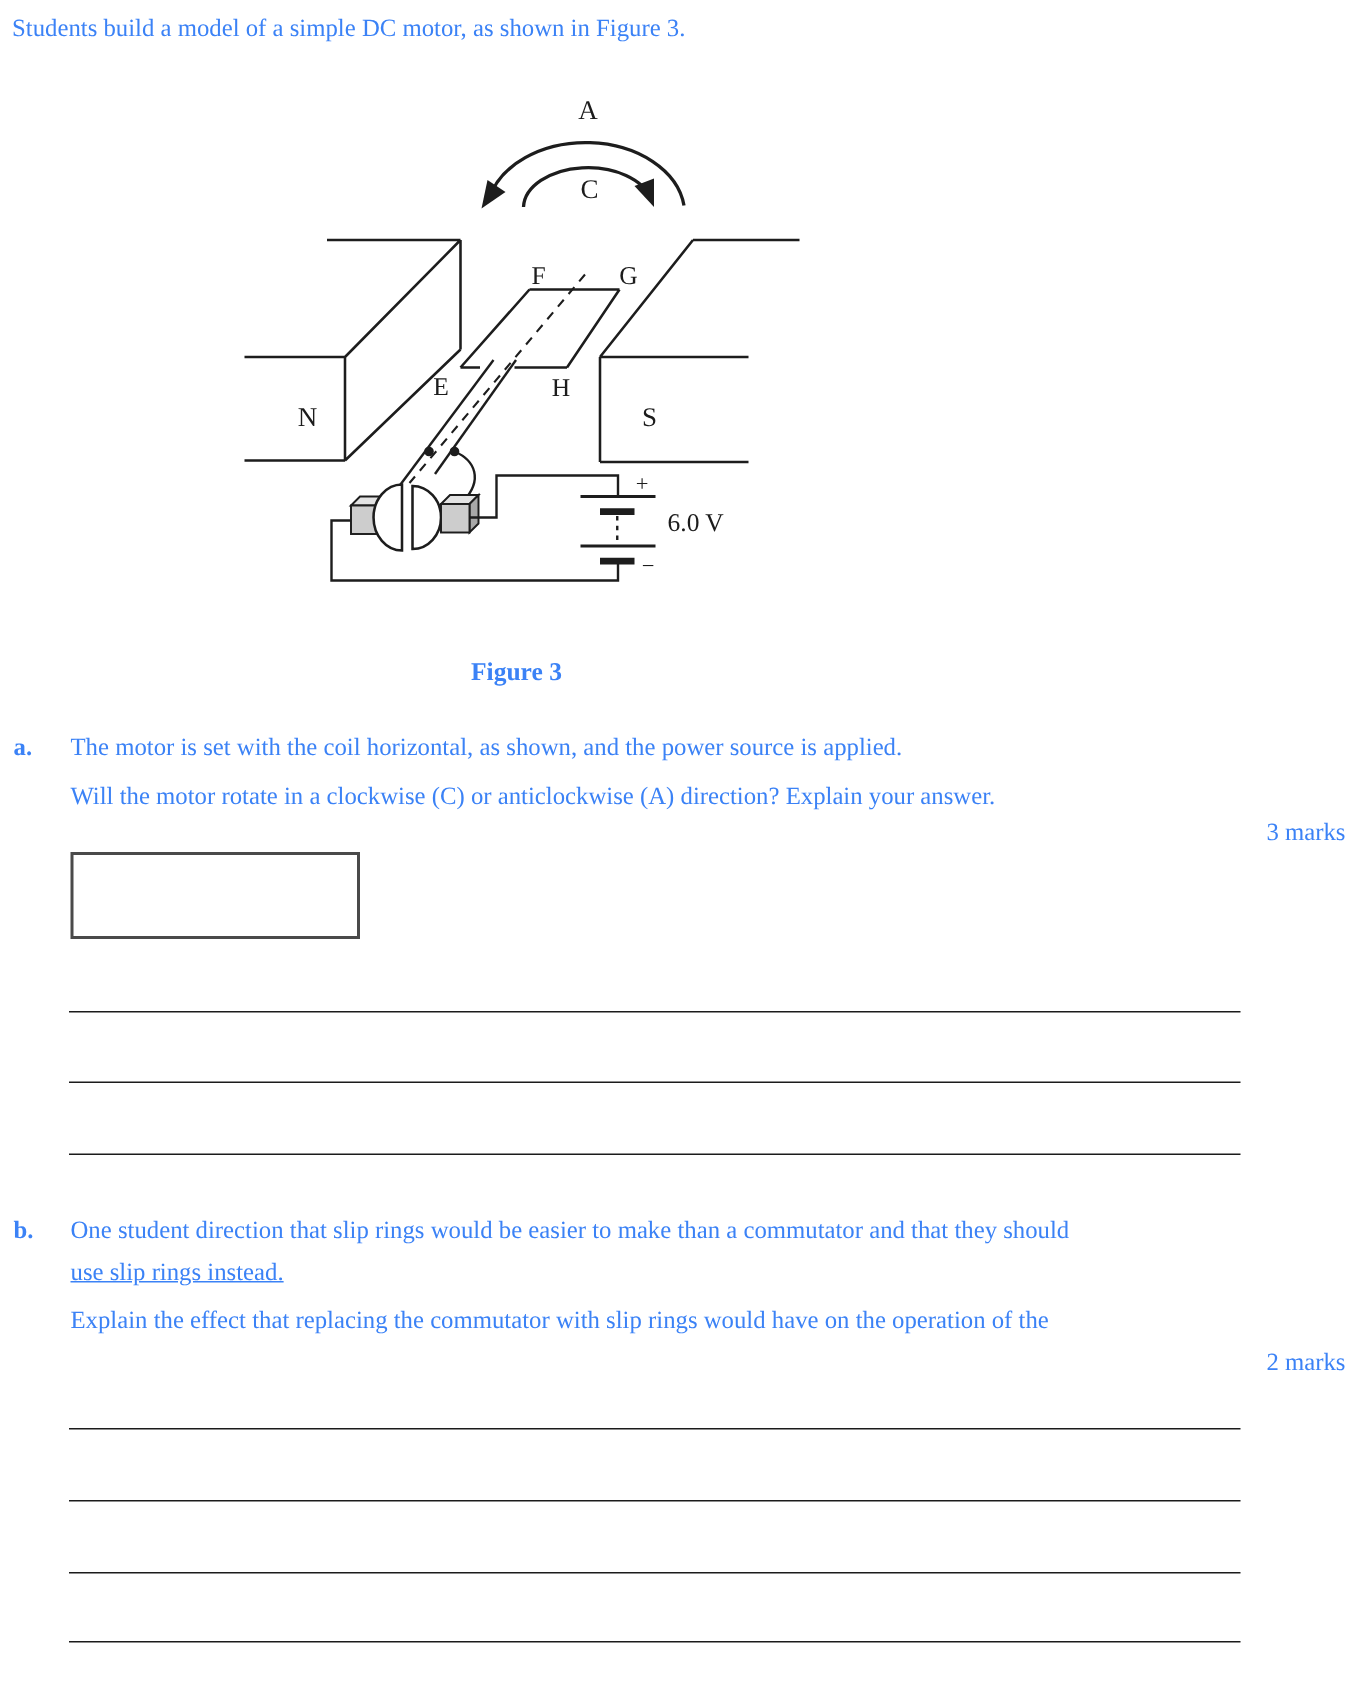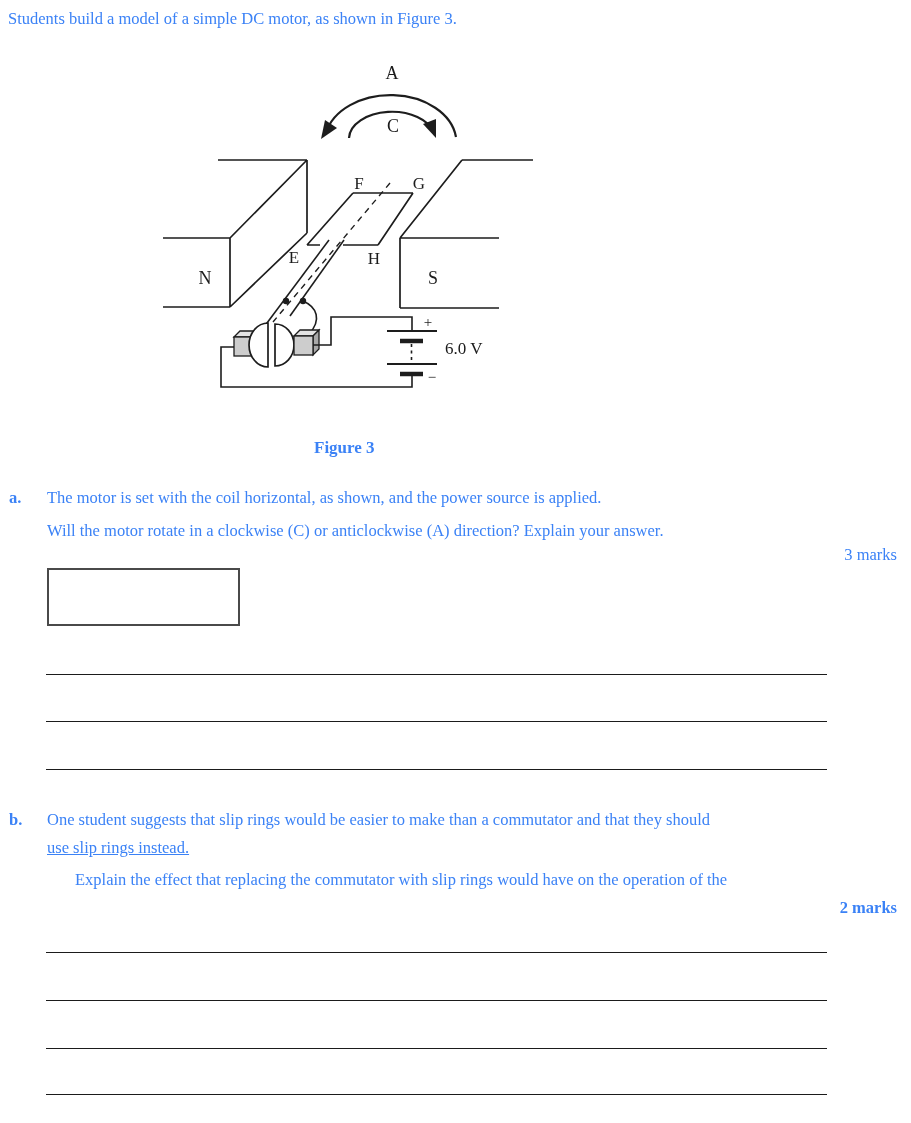--- a/index.html
+++ b/index.html
@@ -92,23 +92,23 @@
   <div class="abs body-text" style="left:47px; top:521px;">Will the motor rotate in a clockwise (C) or anticlockwise (A) direction? Explain your answer.</div>
   <div class="abs body-text marks" style="left:790px; top:521px;margin-top:24px;">3 marks</div>
 
   <div class="abs answer-box" style="left:47px; top:568px;"></div>
 
   <div class="abs rule" style="top:674px;"></div>
   <div class="abs rule" style="top:721px;"></div>
   <div class="abs rule" style="top:769px;"></div>
 
   <div class="abs body-text bold" style="left:9px; top:810px;">b.</div>
-  <div class="abs body-text" style="left:47px; top:810px;">One student suggests that slip rings would be easier to make than a commutator and that they should</div>
+  <div class="abs body-text" style="left:47px; top:810px;">One student direction that slip rings would be easier to make than a commutator and that they should</div>
   <div class="abs body-text" style="left:47px; top:838px;text-decoration:underline;">use slip rings instead.</div>
-  <div class="abs body-text" style="left:47px; top:870px;margin-left:28px;">Explain the effect that replacing the commutator with slip rings would have on the operation of the</div>
-  <div class="abs body-text marks" style="left:790px; top:898px;font-weight:bold;">2 marks</div>
+  <div class="abs body-text" style="left:47px; top:870px;">Explain the effect that replacing the commutator with slip rings would have on the operation of the</div>
+  <div class="abs body-text marks" style="left:790px; top:898px;">2 marks</div>
 
   <div class="abs rule" style="top:952px;"></div>
   <div class="abs rule" style="top:1000px;"></div>
   <div class="abs rule" style="top:1048px;"></div>
   <div class="abs rule" style="top:1094px;"></div>
 
 </div>
 
 </body></html>

